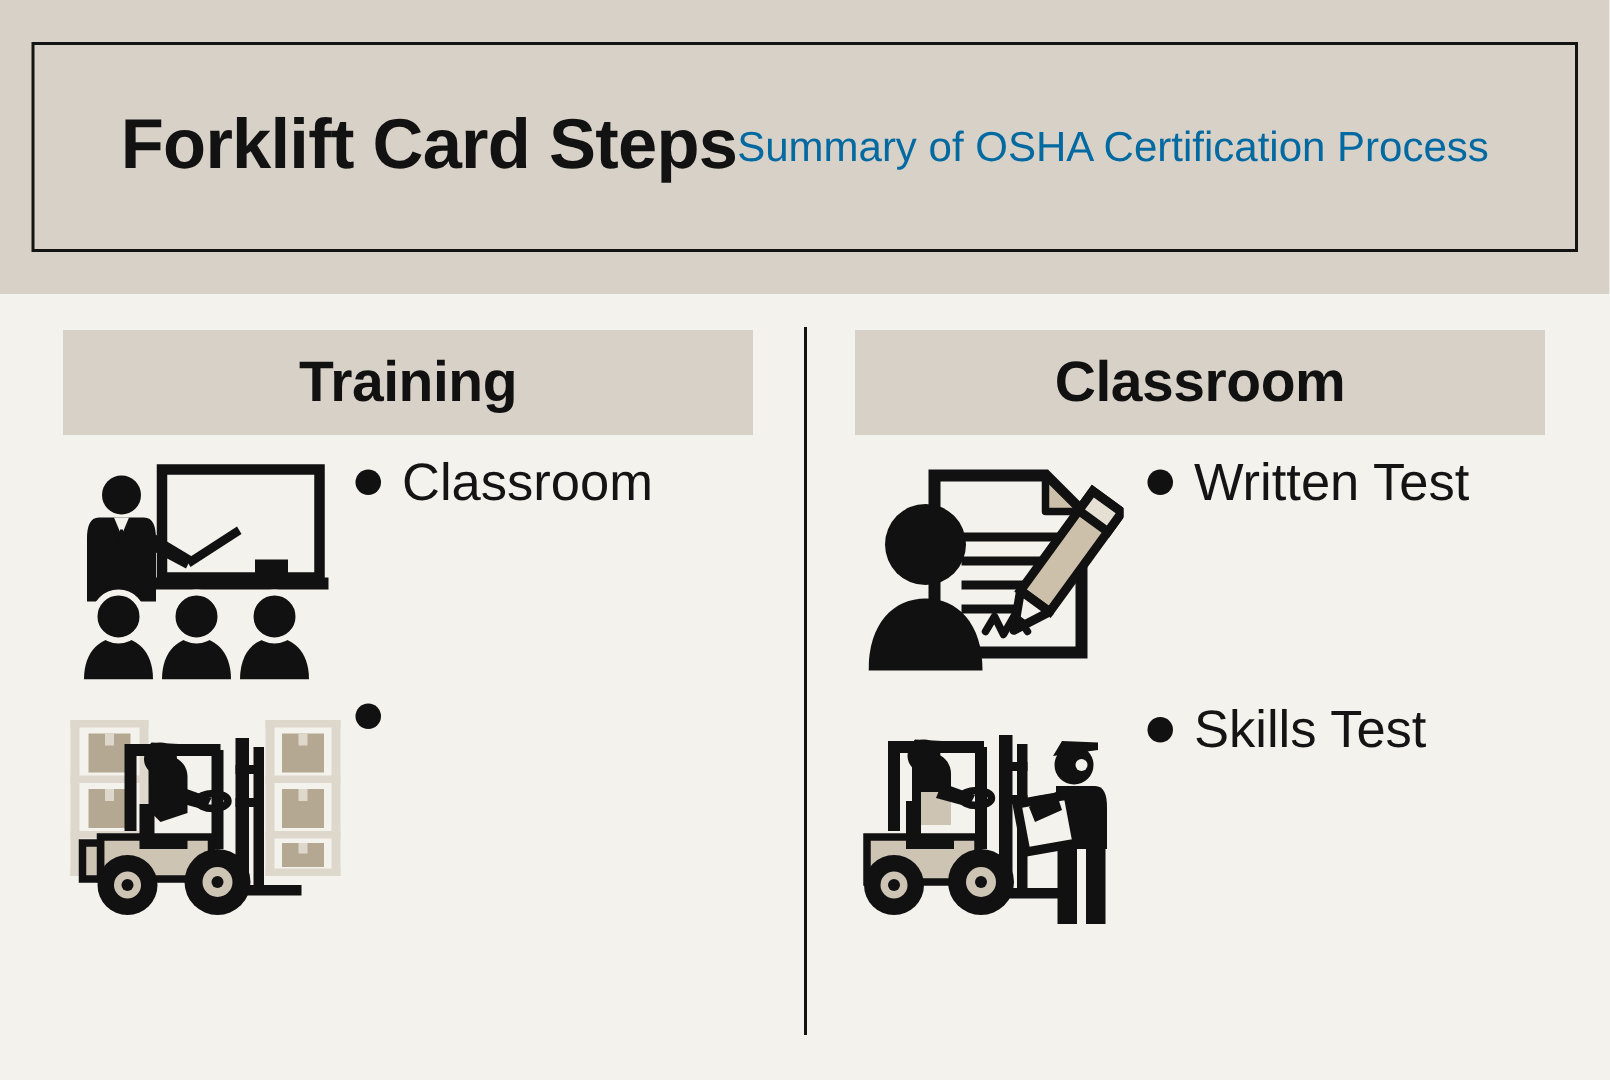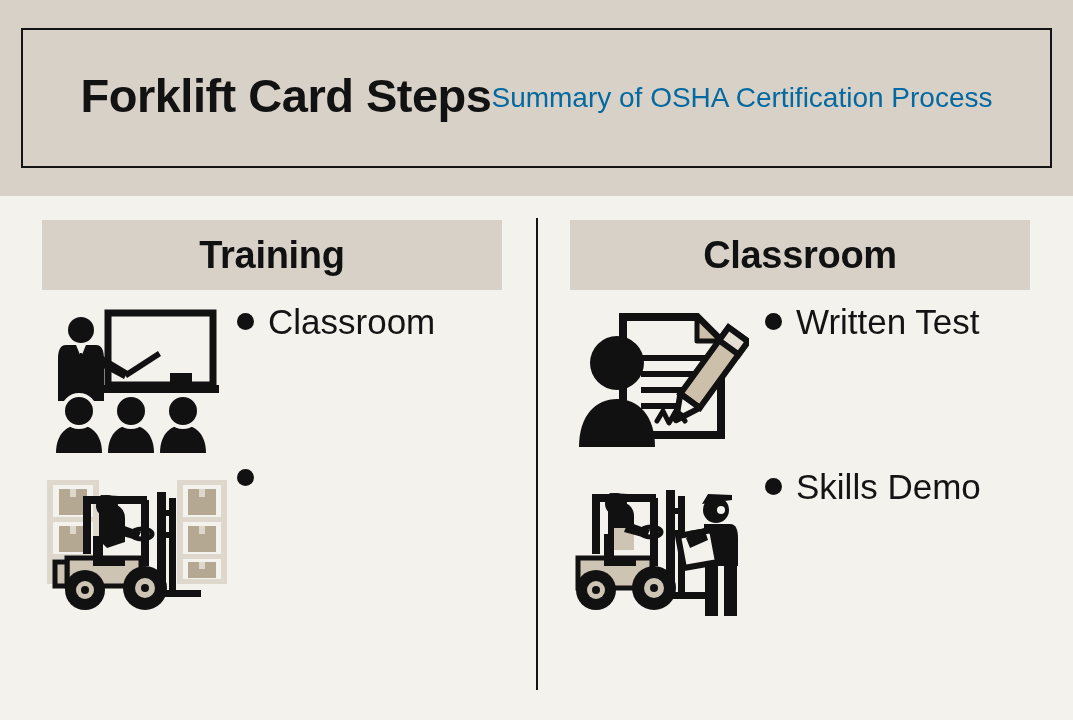--- a/index.html
+++ b/index.html
@@ -348,17 +348,17 @@
           <rect x="150" y="94" width="13" height="52" fill="#111111"></rect>
 
           <path d="M104 66 L138 60 L144 92 L110 98 Z" fill="#f4f2ed" stroke="#111111" stroke-width="6" stroke-linejoin="round"></path>
           <rect x="116" y="60" width="12" height="8" fill="#111111" transform="rotate(-9 122 64)"></rect>
 
           <path d="M130 58 L112 68 L116 78 L134 70 Z" fill="#111111"></path>
         </svg>
       </div>
       <div class="item-label-wrap">
         <span class="bullet"></span>
-        <span class="item-label">Skills Demo</span>
+        <span class="item-label">Skills Test</span>
       </div>
     </div>
   </div>
 </div>
 
 </body></html>

